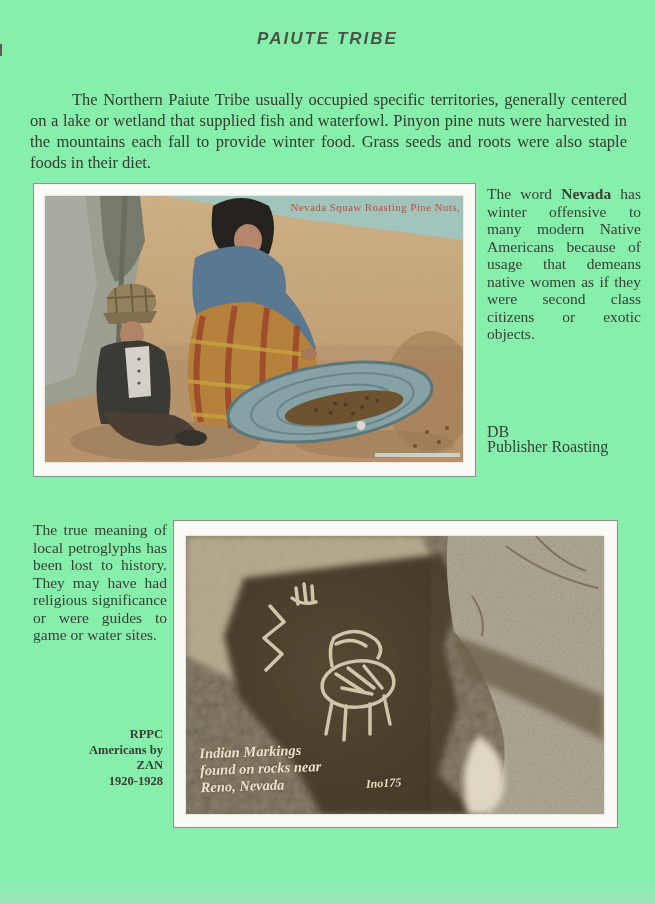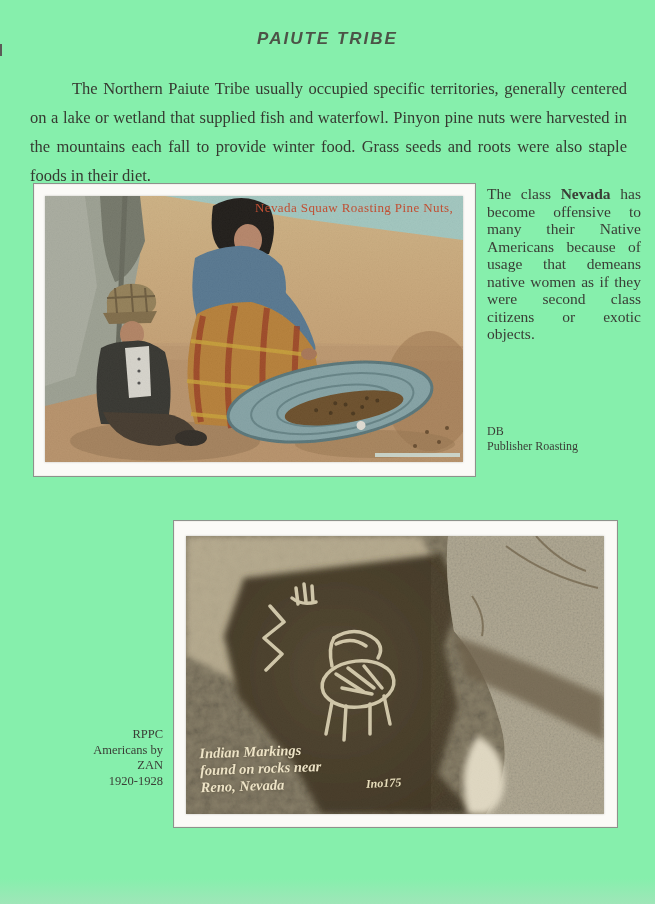--- a/index.html
+++ b/index.html
@@ -10,58 +10,58 @@
   }
   
   .title{
     position:absolute;top:29px;left:0;width:100%;text-align:center;
     font-family:"Liberation Sans", sans-serif;
     font-weight:bold;font-style:italic;
     font-size:17px;letter-spacing:2px;color:#4c5347;
   }
   
   .intro{
-    position:absolute;left:30px;top:74px;width:597px;
-    font-size:16.5px;line-height:29px;text-align:justify;
+    position:absolute;left:30px;top:89px;width:597px;
+    font-size:16.5px;line-height:21px;text-align:justify;
     text-indent:42px;color:#363a31;
   }
   .side-text-1{
     position:absolute;left:487px;top:185px;width:154px;
     font-size:15.5px;line-height:17.5px;text-align:justify;color:#3a3e36;
   }
   .side-text-2{
     position:absolute;left:33px;top:521px;width:134px;
     font-size:15.5px;line-height:17.5px;text-align:justify;color:#3a3e36;
   }
   .credit-1{
     position:absolute;left:487px;top:424px;width:150px;
-    font-size:12px;line-height:15px;color:#3a3e36;
+    font-size:16px;line-height:15px;color:#3a3e36;
   }
   .credit-2{
     position:absolute;left:33px;top:727px;width:130px;
-    font-size:12.5px;line-height:15.5px;text-align:right;color:#3a3e36;
+    font-size:12.5px;line-height:15.5px;text-align:right;color:#3a3e36;font-weight:bold;
   }
   
   .frame{
     position:absolute;border:1px solid #8d928c;background:#fbfaf7;
     box-shadow:inset 0 0 0 1px #f2f1ec;
   }
   .frame-1{left:33px;top:183px;width:441px;height:292px;}
   .frame-2{left:173px;top:520px;width:443px;height:306px;}
   .photo{
     position:absolute;overflow:hidden;background:#d9ba8e;
     box-shadow:0 0 2px rgba(90,90,80,.35);
   }
   .photo-1{left:11px;top:12px;width:418px;height:266px;}
   .photo-2{left:12px;top:15px;width:418px;height:278px;}
   .photo svg{position:absolute;left:0;top:0;}
   
   .pc1-caption{
     position:absolute;left:210px;top:5px;width:205px;
-    text-align:left;font-size:13px;line-height:13px;
+    text-align:right;font-size:11px;line-height:13px;
     letter-spacing:.4px;color:#c14f33;
   }
   .pc2-caption{
     position:absolute;left:14px;top:206px;width:190px;
     font-size:14.5px;line-height:17px;font-style:italic;font-weight:bold;
     color:#ede3c6;transform:rotate(-2deg);
     text-shadow:0 0 2px rgba(70,60,40,.5);
   }
   .pc2-mark{
     position:absolute;left:180px;top:240px;
@@ -186,27 +186,28 @@
         <rect x="0" y="0" width="418" height="266" filter="url(#grain)" opacity=".12"></rect>
       </svg>
 
       <div class="pc1-caption">
         <div>Nevada Squaw Roasting Pine Nuts,</div>
       </div>
       <div class="scan-sliver"></div>
     </div>
   </div>
 
-  <div class="side-text-1"><span>The class </span><b>Nevada</b><span> has become offensive to many their Native Americans because of usage that demeans native women as if they were second class citizens or exotic objects.</span></div>
+  <div class="side-text-1"><span>The word </span><b>Nevada</b><span> has winter offensive to many modern Native Americans because of usage that demeans native women as if they were second class citizens or exotic objects.</span></div>
 
   <div class="credit-1">
     <div>DB</div>
     <div>Publisher Roasting</div>
   </div>
 
+  <div class="side-text-2">The true meaning of local petroglyphs has been lost to history.  They may have had religious significance or were guides to game or water sites.</div>
 
   <div class="credit-2">
     <div>RPPC</div>
     <div>Americans by</div>
     <div>ZAN</div>
     <div>1920-1928</div>
   </div>
 
   <div class="frame frame-2">
     <div class="photo photo-2">

